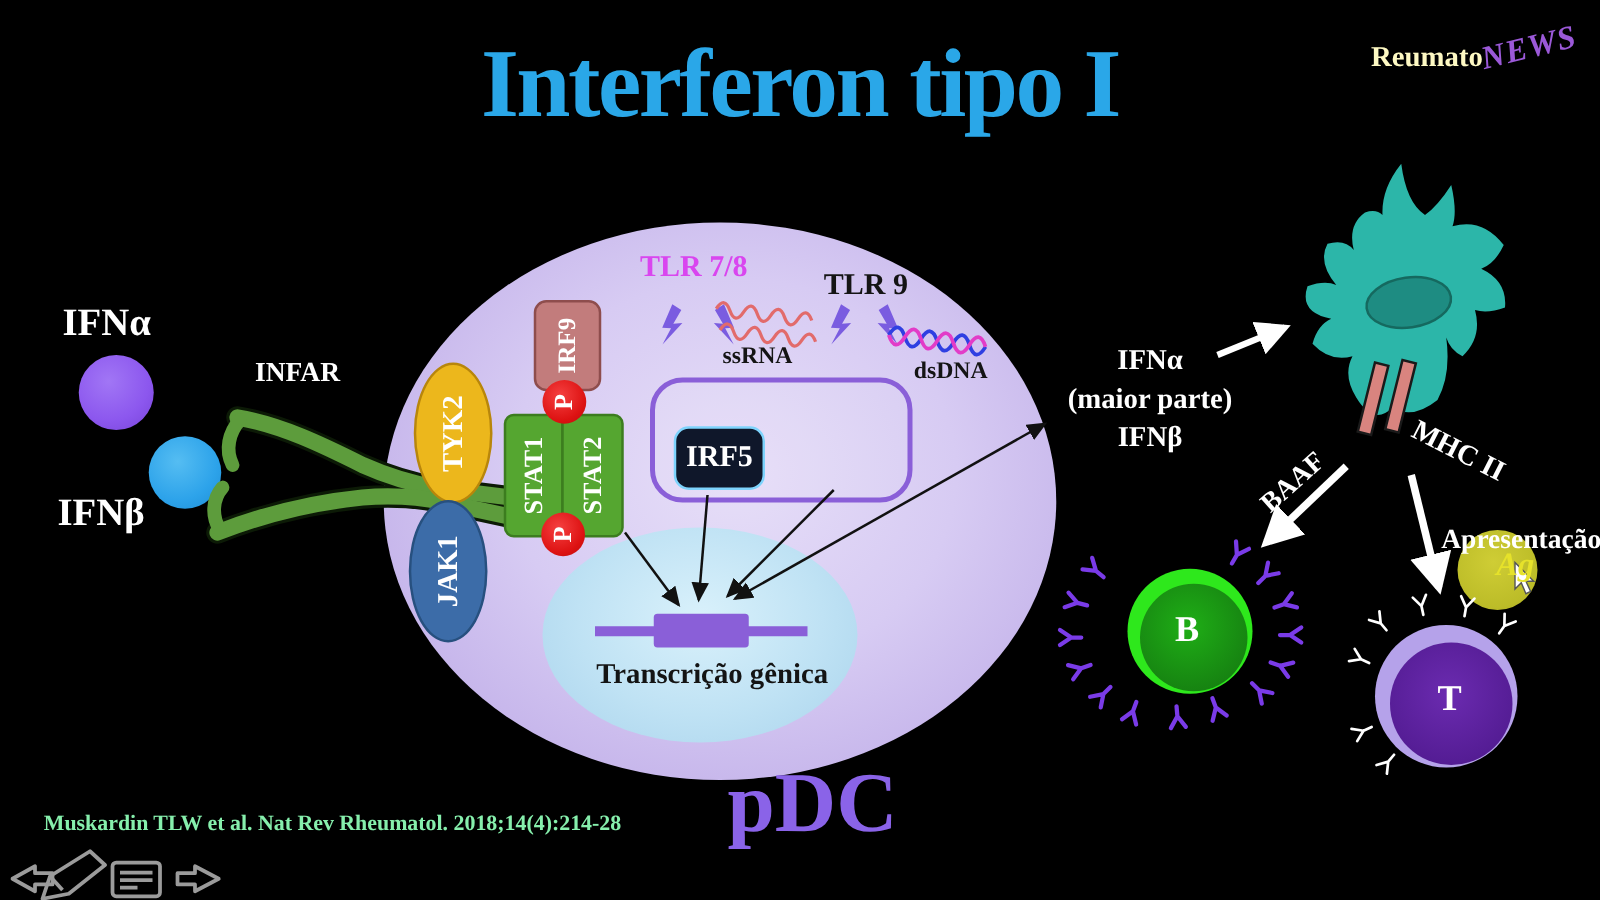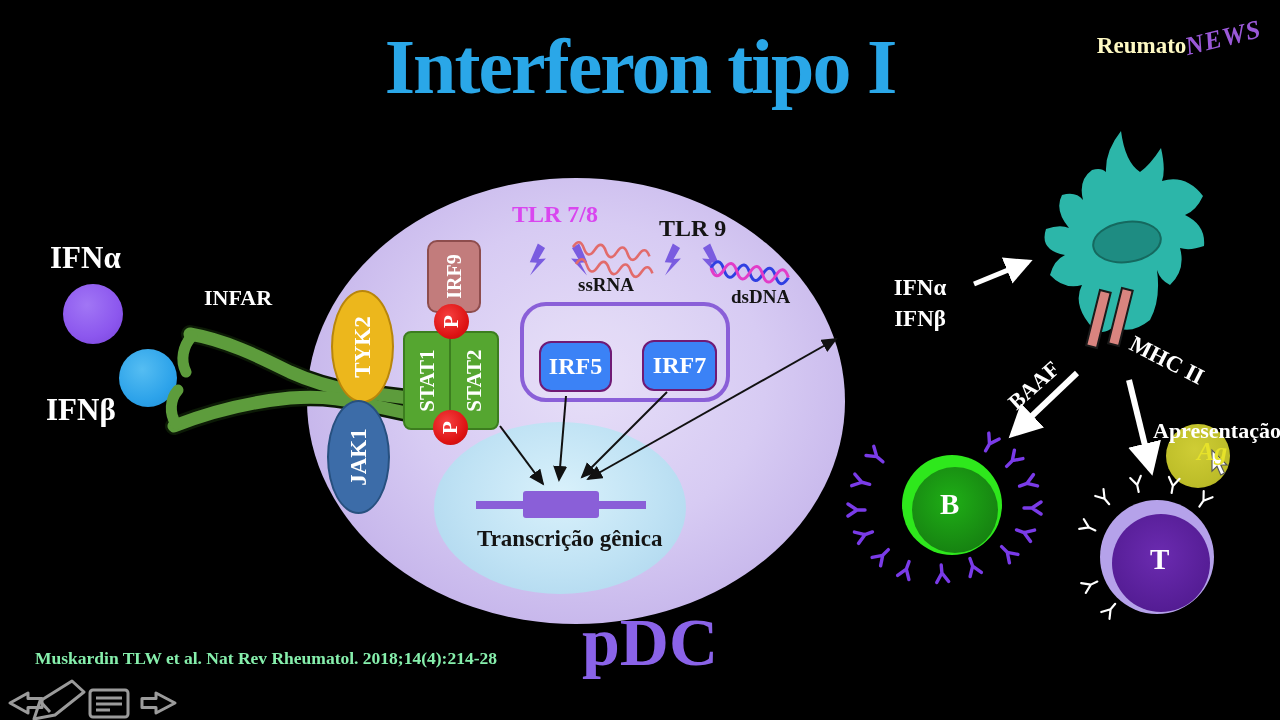--- a/index.html
+++ b/index.html
@@ -42,21 +42,21 @@
   .pcirc{position:absolute;width:35px;height:35px;border-radius:50%;z-index:3;
         background:radial-gradient(circle at 40% 35%,#f54040,#dd1212 65%,#b80c0c);
         display:flex;align-items:center;justify-content:center;font-size:21px;}
   #p1{left:434px;top:304px;} #p2{left:433px;top:410px;}
   #tlr78-lab{left:512px;top:201px;font-size:24px;color:#d946ef;}
   #ssrna-lab{left:578px;top:262px;font-size:19px;color:#141414;margin-top:12px;}
   #tlr9-lab{left:659px;top:215px;font-size:24px;color:#141414;}
   #dsdna-lab{left:731px;top:286px;font-size:19px;color:#141414;}
   #irf-frame{left:520px;top:302px;width:202px;height:92px;border:4px solid #8a5fd8;
         border-radius:26px;z-index:3;background:rgba(255,255,255,0.05);}
-  .irfbox{position:absolute;border-radius:12px;background:#3b82f6;border:2px solid #701a75;
+  .irfbox{position:absolute;border-radius:12px;background:#0f172a;border:2px solid #7dd3fc;
         color:#fff;display:flex;align-items:center;justify-content:center;font-size:24px;z-index:3;}
   #irf5{left:539px;top:341px;width:69px;height:47px;}
   #irf7{left:642px;top:340px;width:71px;height:47px;}
   #transc-lab{left:477px;top:526px;font-size:23px;color:#141414;}
   #pdc-lab{left:582px;top:603px;font-size:68px;color:#8a63e8;}
   
   #ifn-out{left:840px;top:272px;width:160px;text-align:center;font-size:23px;line-height:31px;color:#fff;z-index:5;}
   #mhc-lab{left:1137px;top:331px;font-size:23px;color:#fff;transform:rotate(27deg);transform-origin:left top;z-index:5;}
   #baaf-lab{left:1003px;top:396px;font-size:22px;color:#fff;transform:rotate(-42deg);transform-origin:left top;z-index:5;}
   #apres-lab{left:1153px;top:418px;font-size:22px;color:#fff;z-index:5;}
@@ -128,21 +128,20 @@
       <span class="vtxt">P</span>
     </div>
 
   <div class="txt" id="tlr78-lab">TLR 7/8</div>
   <div class="txt" id="ssrna-lab">ssRNA</div>
   <div class="txt" id="tlr9-lab">TLR 9</div>
   <div class="txt" id="dsdna-lab">dsDNA</div>
 
   <div class="abs" id="irf-frame"></div>
   <div class="irfbox" id="irf5">IRF5</div>
-  <div class="irfbox" id="irf7">IRF7</div>
 
   <div class="txt" id="pdc-lab">pDC</div>
   <div class="txt" id="transc-lab">Transcrição gênica</div>
 
   <div class="circle abs" id="bcell-out"></div>
   <div class="circle abs" id="bcell-in"></div>
   <div class="circle abs" id="tcell-out"></div>
   <div class="circle abs" id="tcell-in"></div>
   <div class="circle abs" id="ag-dot"></div>
 
@@ -250,20 +249,21 @@
       <g>
         <rect x="90" y="690" width="38" height="27" rx="3"></rect>
         <path d="M96,698 L122,698 M96,704 L122,704 M96,710 L110,710"></path>
       </g>
       <path d="M156,693 L156,698.5 L142,698.5 L142,707.5 L156,707.5 L156,713 L175,703 Z"></path>
     </g>
   </svg>
 
   <div class="txt" id="ifn-out">
     <div>IFNα</div>
+    <div>(maior parte)</div>
     <div>IFNβ</div>
   </div>
   <div class="txt" id="mhc-lab">MHC II</div>
   <div class="txt" id="baaf-lab">BAAF</div>
   <div class="txt" id="apres-lab">Apresentação</div>
   <div class="txt" id="ag-lab">Ag</div>
   <div class="txt" id="b-lab">B</div>
   <div class="txt" id="t-lab">T</div>
 
   <div class="txt" id="refs">

